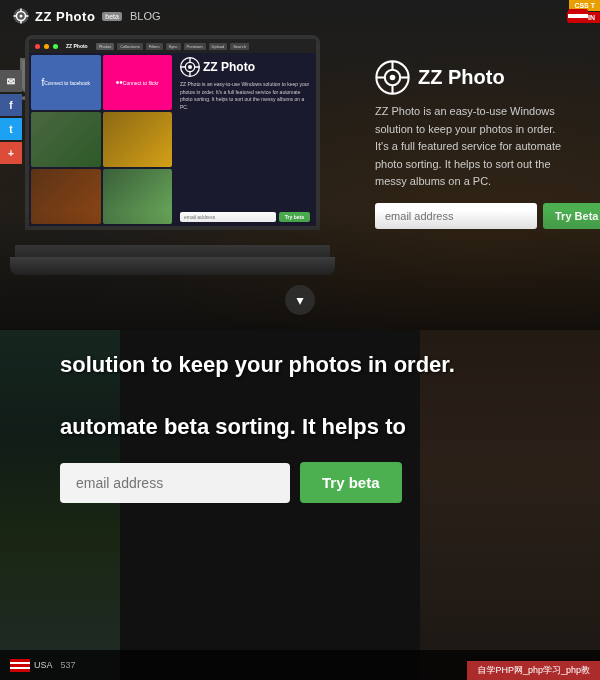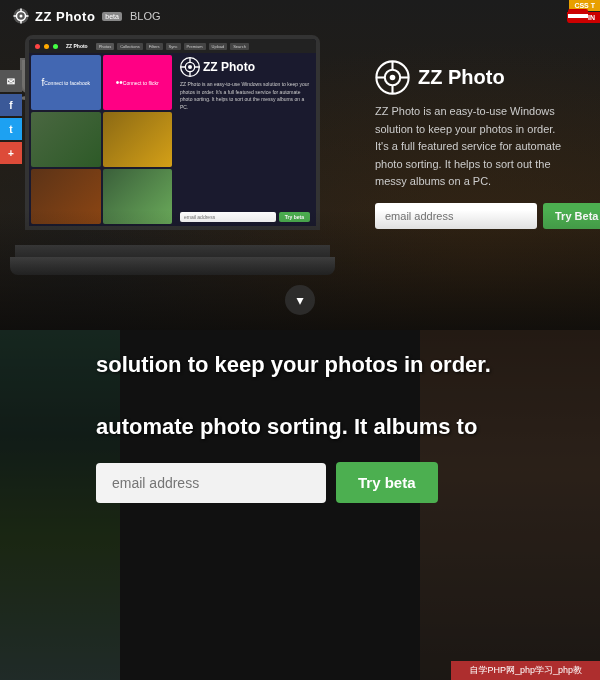--- a/index.html
+++ b/index.html
@@ -401,21 +401,21 @@
     .bg-overlay {
       position: absolute;
       inset: 0;
       background: rgba(10,10,10,0.55);
     }
 
     
     .bottom-content {
       position: relative;
       z-index: 5;
-      padding: 20px 30px 20px 96px;
+      padding: 20px 30px 20px 60px;
     }
 
     .bottom-text {
       color: #fff;
       font-size: 22px;
       font-weight: bold;
       line-height: 1.4;
       margin-bottom: 20px;
       text-shadow: 1px 1px 3px rgba(0,0,0,0.8);
     }
@@ -479,21 +479,21 @@
     }
 
     
     .watermark {
       position: absolute;
       bottom: 0;
       right: 0;
       background: rgba(200,50,50,0.85);
       color: #fff;
       font-size: 9px;
-      padding: 3px 18px;
+      padding: 3px 10px;
       z-index: 20;
     }
 
     
     .coffee-cup {
       position: absolute;
       top: 50px;
       left: 20px;
       width: 40px;
       height: 45px;
@@ -664,23 +664,30 @@
   <div class="bottom-bg">
     <div class="bg-photo-left"></div>
     <div class="bg-photo-right"></div>
     <div class="bg-overlay"></div>
   </div>
 
   <div class="bottom-content">
     <div class="bottom-text">
       <span>solution to keep your photos in order.</span><br>
       <br>
-      <span>automate photo sorting. It albums to</span><br>
+      <span>automate beta sorting. It helps to</span><br>
     </div>
     <div class="bottom-email-row">
       <input class="bottom-email-input" type="email" placeholder="email address" style="">
       <button class="bottom-try-btn">Try beta</button>
     </div>
   </div>
 
+  <div class="flag-bar">
+    <div class="flag-item">
+      <div class="flag-img flag-usa"></div>
+      <span>USA</span>
+    </div>
+    <span class="flag-num">537</span>
+  </div>
 
   <div class="watermark">自学PHP网_php学习_php教</div>
 </div>
 
 </body></html>

